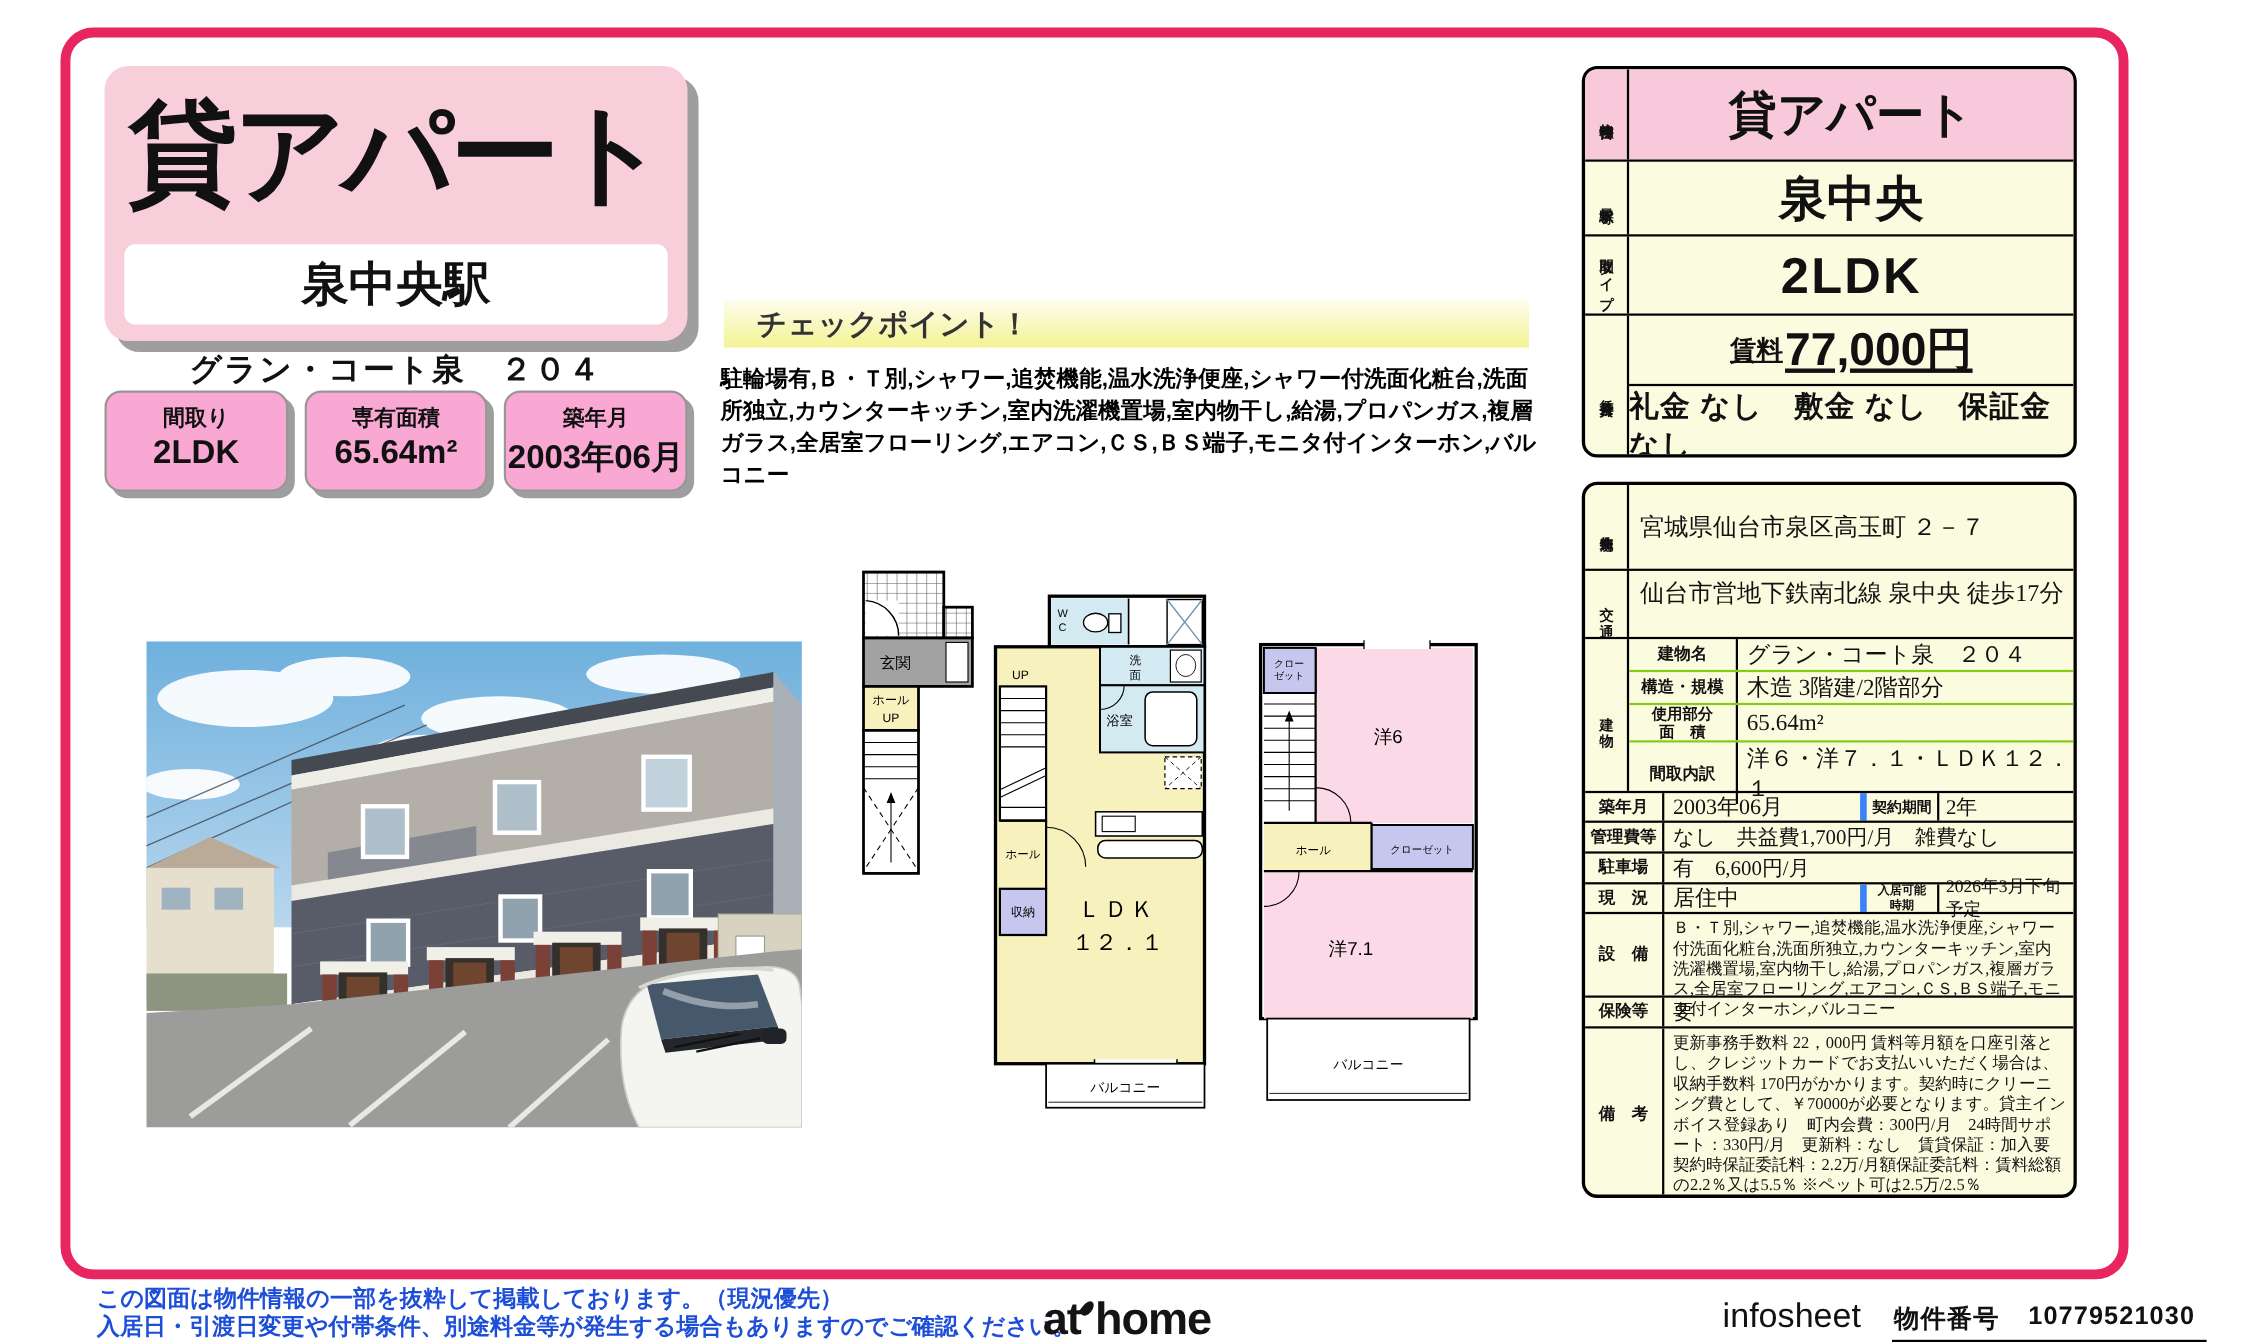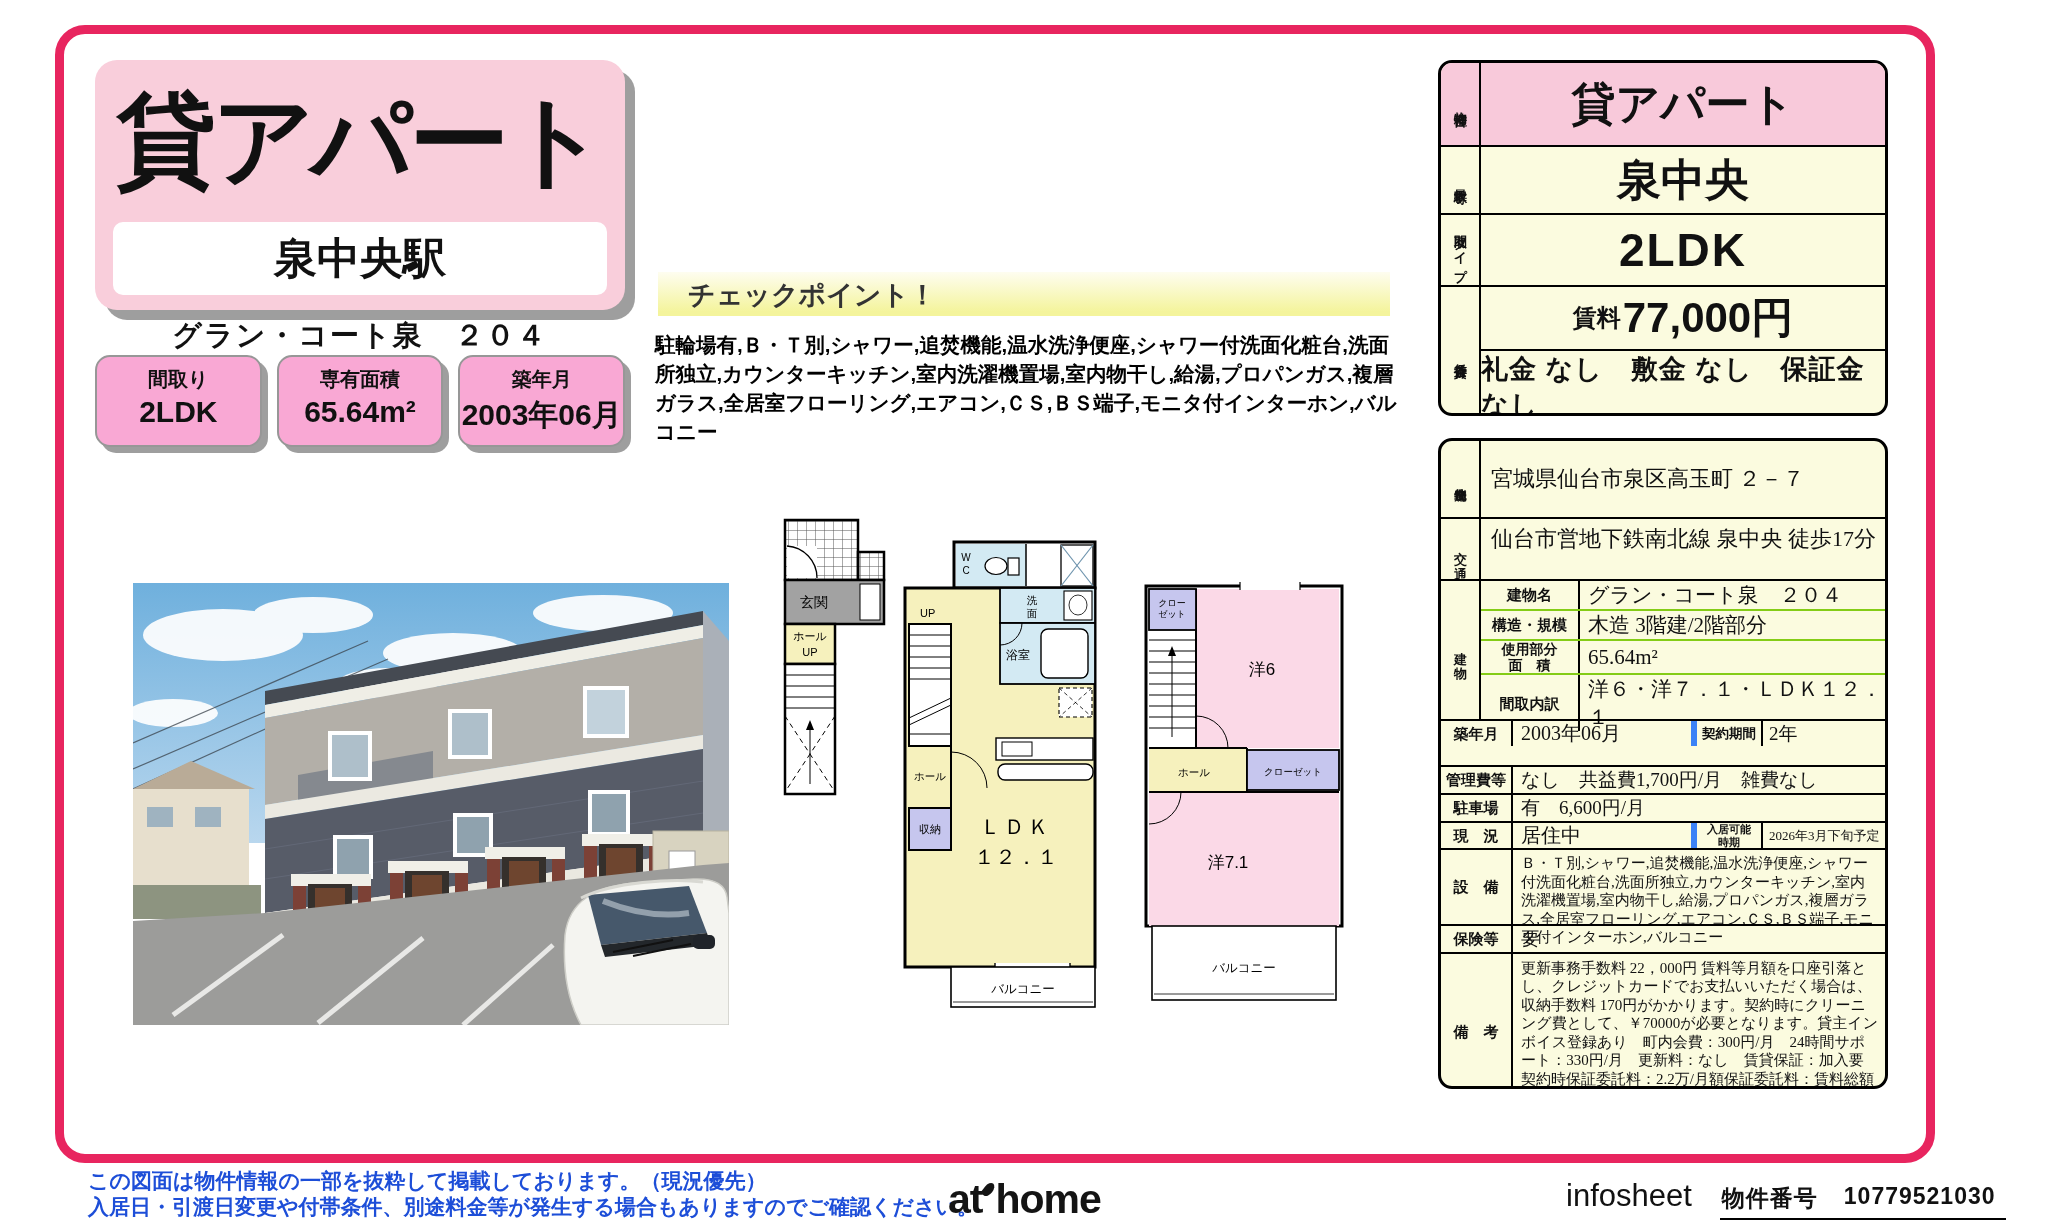--- a/index.html
+++ b/index.html
@@ -40,38 +40,38 @@
   .det{top:438px;height:651px;}
   .trow{display:flex;flex-shrink:0;}
   .trow + .trow{border-top:2.5px solid #000;}
   .pinkrow{background:var(--c-table-pink,#f8c9da);}
   .vlab{width:38px;flex-shrink:0;border-right:2.5px solid #000;display:flex;align-items:center;justify-content:center;
         writing-mode:vertical-rl;text-orientation:upright;font-size:13px;font-weight:700;letter-spacing:1px;}
   .vlab.small{font-size:12px;letter-spacing:0;}
   .bigval{flex:1;display:flex;align-items:center;justify-content:center;font-weight:800;}
   .f44{font-size:44px;} .f46{font-size:46px;letter-spacing:2px;}
   .rentcol{flex:1;display:flex;flex-direction:column;}
-  .rentrow{height:62px;border-bottom:2.5px solid #000;display:flex;align-items:center;justify-content:center;gap:2px;}
+  .rentrow{height:62px;border-bottom:2.5px solid #000;display:flex;align-items:center;justify-content:center;gap:2px;text-decoration:underline;}
   .rent-l{font-size:24px;font-weight:700;} .rent-v{font-size:42px;font-weight:800;}
   .deposits{flex:1;display:flex;align-items:center;justify-content:center;font-size:27px;font-weight:700;letter-spacing:1px;}
 
   .cellval{flex:1;display:flex;align-items:center;font-size:22px;padding-left:10px;}
   .top-align{align-items:flex-start;padding-top:5px;}
   .bgroup{flex:1;display:flex;flex-direction:column;}
   .brow{flex:1;display:flex;}
   .brow + .brow{border-top:2px solid #84cc16;}
   .blab{width:97px;flex-shrink:0;border-right:2px solid #000;display:flex;align-items:center;justify-content:center;
         font-size:15px;font-weight:700;white-space:pre-line;text-align:center;line-height:1.15;}
   .bval{flex:1;display:flex;align-items:center;font-size:21px;padding-left:8px;}
   .hlab{width:70px;flex-shrink:0;border-right:2px solid #000;display:flex;align-items:center;justify-content:center;
         font-size:15px;font-weight:700;white-space:pre-line;text-align:center;line-height:1.2;}
   .hlab2{width:64px;flex-shrink:0;border-left:6px solid #3b82f6;border-right:2px solid #000;display:flex;align-items:center;
          justify-content:center;font-size:13.5px;font-weight:700;white-space:pre-line;text-align:center;line-height:1.15;}
   .mval{width:170px;flex-shrink:0;display:flex;align-items:center;font-size:20px;padding-left:8px;}
-  .mval2{flex:1;display:flex;align-items:center;font-size:13px;padding-left:6px;}
+  .mval2{flex:1;display:flex;align-items:center;font-size:16px;padding-left:6px;}
   .longval{flex:1;font-size:15px;line-height:1.24;padding:4px 6px 4px 8px;}
   .notesval{flex:1;font-size:15px;line-height:1.23;padding:5px 6px 4px 8px;}
 
   
   .disclaimer{left:88px;top:1168px;font-size:21px;font-weight:600;line-height:1.26;color:#1d4ed8;}
   .athome{left:948px;top:1176px;font-size:41px;font-weight:800;letter-spacing:-1px;color:#141414;}
   .leaf{display:inline-block;width:9px;height:15px;background:#141414;border-radius:60% 60% 60% 0;
         transform:rotate(38deg);position:relative;top:-16px;margin:0 2px;}
   .sheetmeta{left:1566px;top:1178px;display:flex;align-items:baseline;gap:28px;}
   .infosheet-word{font-size:31px;font-weight:500;}
@@ -411,21 +411,21 @@
           <div class="bval serif">洋６・洋７．１・ＬＤＫ１２．１</div>
         </div>
       </div>
     </div>
     <div class="trow" style="height:25px;">
       <div class="hlab">築年月</div>
       <div class="mval serif">2003年06月</div>
       <div class="hlab2">契約期間</div>
       <div class="mval2 serif" style="font-size:19px;">2年</div>
     </div>
-    <div class="trow" style="height:26px;margin-top:19px;">
+    <div class="trow" style="height:26px;">
       <div class="hlab">管理費等</div>
       <div class="cellval serif" style="font-size:19px;padding-left:8px;">なし　共益費1,700円/月　雑費なし</div>
     </div>
     <div class="trow" style="height:26px;">
       <div class="hlab">駐車場</div>
       <div class="cellval serif" style="font-size:19px;padding-left:8px;">有　6,600円/月</div>
     </div>
     <div class="trow" style="height:25px;">
       <div class="hlab">現　況</div>
       <div class="mval serif">居住中</div>

